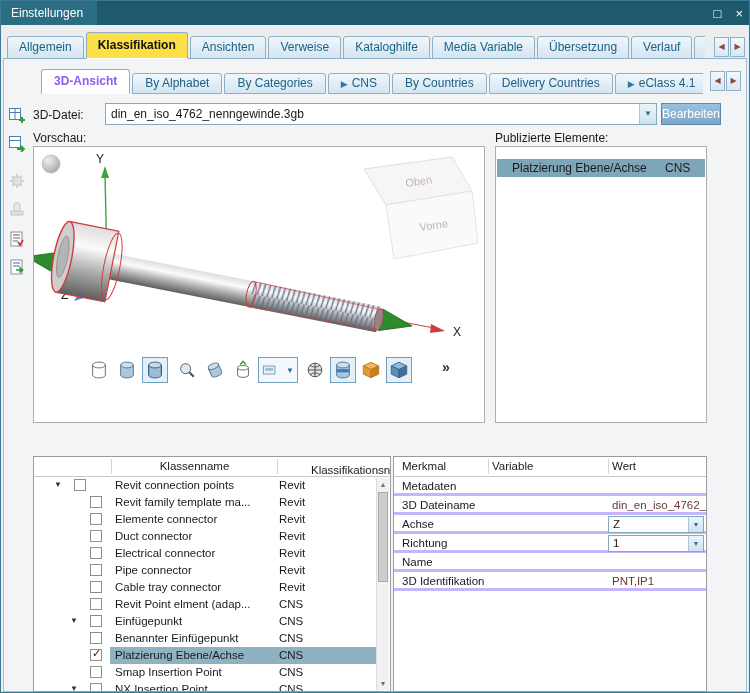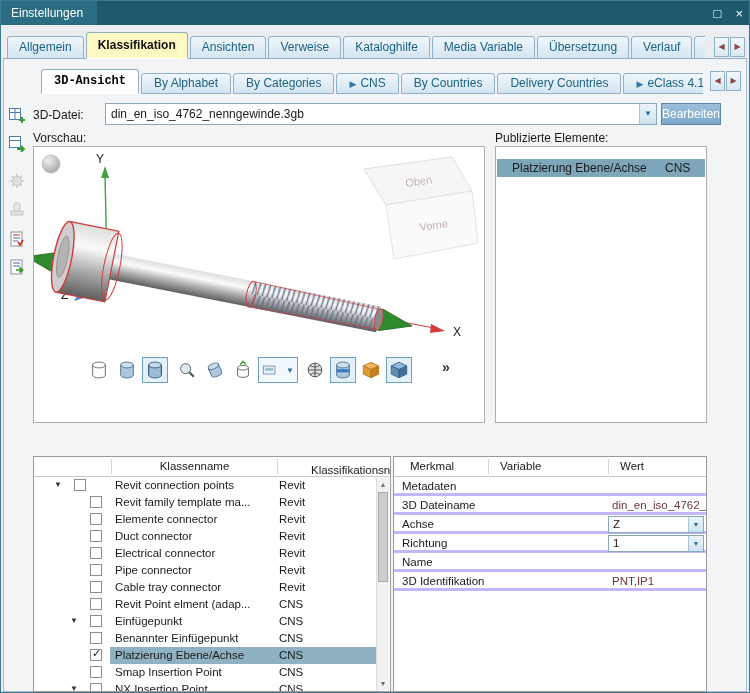--- a/index.html
+++ b/index.html
@@ -9,33 +9,33 @@
   
   .titlebar { position:absolute; top:0; left:0; right:0; height:24px; background:#1D5A6E; color:#fff; }
   .title-chip { position:absolute; left:0; top:0; height:24px; padding:5px 14px 0 10px; background:#2B6E84; font-size:12px; }
   .win-btns { position:absolute; right:6px; top:0; height:24px; display:flex; align-items:center; gap:14px; font-size:13px; }
   .win-btn { cursor:default; color:#fff; }
 
   
   .maintabs { position:absolute; top:31px; left:6px; right:44px; height:27px; display:flex; align-items:flex-end; overflow:hidden; white-space:nowrap; z-index:3; }
   .tab { height:23px; line-height:21px; padding:0 11px; margin-right:2px; border:1px solid #8FB0C7; border-radius:3px 3px 0 0;
          background:linear-gradient(#F0F7FB,#D4E5F1); color:#1C6285; flex:0 0 auto; }
-  .tab.active { height:27px; line-height:25px; background:#fef9c3; color:#111; font-weight:bold; border-bottom-color:#fff; }
+  .tab.active { height:27px; line-height:25px; background:#fde047; color:#111; font-weight:bold; border-bottom-color:#fff; }
   .tabscroll { position:absolute; display:flex; gap:1px; z-index:4; }
   .ts-main { top:36px; right:4px; }
   .ts-sub { top:70px; right:8px; }
   .tsbtn { width:15px; height:20px; border:1px solid #8FB0C7; background:linear-gradient(#F2F8FC,#D8E8F2); color:#8A4A4A;
            font-size:8px; text-align:center; line-height:18px; }
 
   .panel { position:absolute; top:57px; left:2px; right:2px; bottom:0; background:#F3F4F5; border:1px solid #A7C0D0; border-top:1px solid #8FB0C7; }
 
   .subtabs { position:absolute; top:68px; left:40px; right:46px; height:25px; display:flex; align-items:flex-end; overflow:hidden; white-space:nowrap; z-index:3; }
   .subtab { height:21px; line-height:19px; padding:0 12px; margin-right:2px; border:1px solid #8FB0C7; border-radius:3px 3px 0 0;
             background:linear-gradient(#F0F7FB,#D4E5F1); color:#1C6285; flex:0 0 auto; }
-  .subtab.active { height:25px; line-height:23px; background:#fff; color:#000000; font-weight:bold; border-bottom-color:#fff;font-family:Liberation Mono, monospace; }
+  .subtab.active { height:25px; line-height:23px; background:#fff; color:#8b5cf6; font-weight:bold; border-bottom-color:#fff; }
   .subtab .arrow { color:#2E79A8; font-size:9px; margin-right:4px; }
 
   
   .file-label { position:absolute; top:107px; left:32px; }
   .combo { position:absolute; top:102px; left:104px; width:552px; height:22px; background:#fff; border:1px solid #86A9BF; }
   .combo .val { position:absolute; left:5px; top:3px; white-space:nowrap; }
   .combo .drop { position:absolute; right:0; top:0; bottom:0; width:17px; border-left:1px solid #A8C6DA;
                  background:linear-gradient(#EAF4FA,#CFE3F0); color:#2E6E96; font-size:8px; text-align:center; line-height:20px; }
   .edit-btn { position:absolute; top:102px; left:660px; width:60px; height:22px; border:1px solid #5E88A8;
               background:linear-gradient(#9CC0DC,#7BA7C9); color:#fff; text-align:center; line-height:20px; }
@@ -81,21 +81,21 @@
   .trow .ccls { position:absolute; left:245px; top:2px; z-index:1; }
   .trow.selected::before { content:""; position:absolute; left:76px; right:14px; top:0; bottom:0; background:#8FB2C2; }
   .vscroll { position:absolute; right:1px; top:21px; bottom:1px; width:13px; background:#F1F1F1; border-left:1px solid #DCDCDC; }
   .vthumb { position:absolute; left:1px; right:1px; top:14px; height:90px; background:#CDCDCD; border:1px solid #ABABAB; }
   .varrow { position:absolute; left:0; right:0; height:13px; text-align:center; font-size:7px; color:#707070; line-height:13px; }
   .va-up { top:0; } .va-dn { bottom:0; }
 
   
   .propstable { position:absolute; top:455px; left:392px; width:314px; bottom:0; background:#fff; border:1px solid #9B9B9B; overflow:hidden; }
   .pth { position:relative; height:20px; border-bottom:1px solid #C9C9C9; background:#fff; font-size:11.5px; }
-  .pth span { position:absolute; top:3px;margin-left:8px; }
+  .pth span { position:absolute; top:3px; }
   .pth .c1 { left:8px; } .pth .c2 { left:98px; } .pth .c3 { left:218px; }
   .pth::before, .pth::after { content:""; position:absolute; top:2px; bottom:2px; width:1px; background:#D5D5D5; }
   .pth::before { left:94px; } .pth::after { left:214px; }
   .prow { position:relative; height:19px; border-bottom:3px solid #c4b5fd; font-size:11.5px; }
   .prow .pname { position:absolute; left:8px; top:3px; white-space:nowrap; }
   .prow .pval { position:absolute; left:218px; top:3px; color:#6E3535; white-space:nowrap; }
   .pcombo { position:absolute; left:214px; top:1px; width:96px; height:17px; background:#fff; border:1px solid #86A9BF; }
   .pcombo .cv { position:absolute; left:4px; top:1px; }
   .pcombo .cd { position:absolute; right:0; top:0; bottom:0; width:15px; border-left:1px solid #A8C6DA;
                 background:linear-gradient(#EAF4FA,#CFE3F0); color:#2E6E96; font-size:7px; text-align:center; line-height:15px; }

